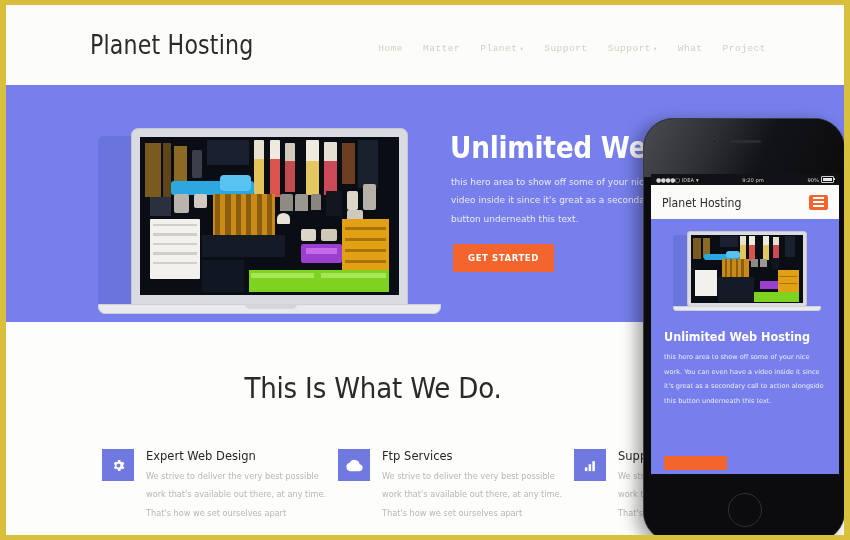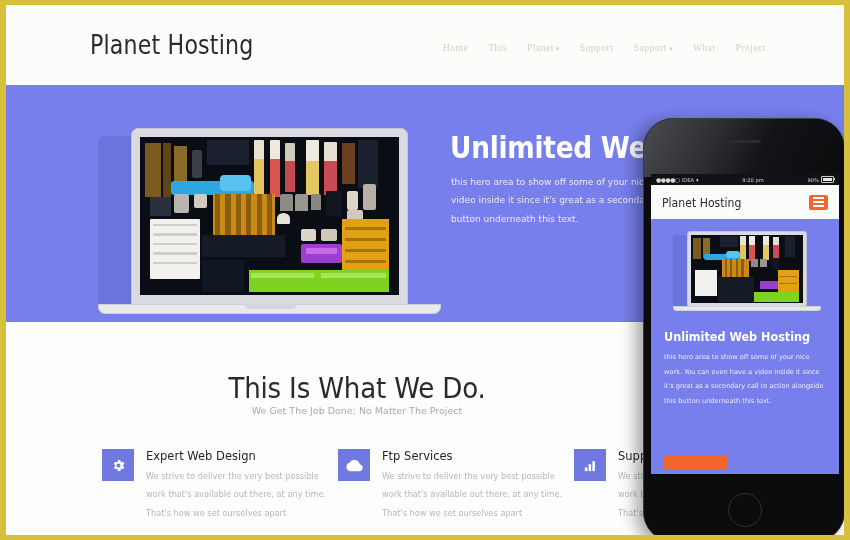--- a/index.html
+++ b/index.html
@@ -24,21 +24,21 @@
     font-weight:400;
     transform:scaleX(.82);transform-origin:left center;
   }
   .nav{
     position:absolute;right:78px;top:38px;
     display:flex;gap:20px;align-items:center;
   }
   .nav-item{
     font-size:9.5px;color:#d4cfc2;letter-spacing:.5px;
     cursor:pointer;white-space:nowrap;
-    font-family:Liberation Serif, serif;
+    font-family:Liberation Mono, monospace;
   }
   .caret{font-size:7px;margin-left:2px;color:#d4cfc2;}
   
   .hero{
     position:absolute;left:0;top:80px;width:838px;height:237px;
     background:#767fec;overflow:hidden;
   }
   .hero-title{
     position:absolute;left:444px;top:45px;
     font-family:"DejaVu Sans", sans-serif;
@@ -87,20 +87,21 @@
     position:absolute;left:50%;top:176px;margin-left:-26px;width:52px;height:5px;
     background:#d3d5da;border-radius:0 0 5px 5px;
   }
   
   .board{position:absolute;inset:0;background:#0b0d14;}
   .b{position:absolute;}
   
   .section{
     position:absolute;left:0;top:317px;width:702px;height:213px;
     background:#fdfdfb;
+    padding-left:32px;
   }
   .sec-title{
     position:absolute;left:0;right:0;top:49px;text-align:center;
     font-family:"DejaVu Sans", sans-serif;
     font-size:29px;color:#2a2a2a;letter-spacing:-.2px;
     transform:scaleX(.9);
   }
   .sec-sub{
     position:absolute;left:0;right:0;top:83px;text-align:center;
     font-size:9.5px;color:#a9a9a9;
@@ -229,21 +230,21 @@
 </style>
 </head>
 <body>
 
 <div class="frame">
 
   <div class="site-header">
     <div class="logo">Planet Hosting</div>
     <div class="nav">
       <div class="nav-item"><span>Home</span></div>
-      <div class="nav-item"><span>This</span></div>
+      <div class="nav-item"><span>Matter</span></div>
       <div class="nav-item"><span>Planet</span><span class="caret">▾</span></div>
       <div class="nav-item"><span>Support</span></div>
       <div class="nav-item"><span>Support</span><span class="caret">▾</span></div>
       <div class="nav-item"><span>What</span></div>
       <div class="nav-item"><span>Project</span></div>
     </div>
   </div>
 
   <div class="hero">
     <div class="laptop">
@@ -311,25 +312,25 @@
             <div class="b" style="left:24%;top:78%;width:16%;height:20%;background:#101622;"></div>
           </div>
         </div>
       </div>
       <div class="laptop-base"></div>
       <div class="laptop-notch"></div>
     </div>
 
     <div class="hero-title">Unlimited Web Hosting</div>
     <div class="hero-body">this hero area to show off some of your nice work. You can even have a video inside it since it's great as a secondary call to action alongside this button underneath this text.</div>
+    <button class="hero-btn">GET STARTED</button>
   </div>
 
   <div class="section">
     <div class="sec-title">This Is What We Do.</div>
-    <div class="sec-sub">We Get The Job Done; No Matter The Project</div>
 
     <div class="cols">
       <div class="col col1">
         <div class="feat-icon">
           <svg width="15" height="15" viewBox="0 0 24 24" fill="#ffffff">
               <path d="M19.4 13a7.8 7.8 0 0 0 0-2l2.1-1.6-2-3.5L17 6.8a7.7 7.7 0 0 0-1.7-1l-.3-2.6h-4l-.3 2.6a7.7 7.7 0 0 0-1.7 1L6.5 5.9l-2 3.5L6.6 11a7.8 7.8 0 0 0 0 2l-2.1 1.6 2 3.5 2.5-.9a7.7 7.7 0 0 0 1.7 1l.3 2.6h4l.3-2.6a7.7 7.7 0 0 0 1.7-1l2.5.9 2-3.5zM12 15.2A3.2 3.2 0 1 1 15.2 12 3.2 3.2 0 0 1 12 15.2z"></path>
             </svg>
         </div>
         <div class="feat-title">Expert Web Design</div>
         <div class="feat-body">We strive to deliver the very best possible work that's available out there, at any time. That's how we set ourselves apart</div>

